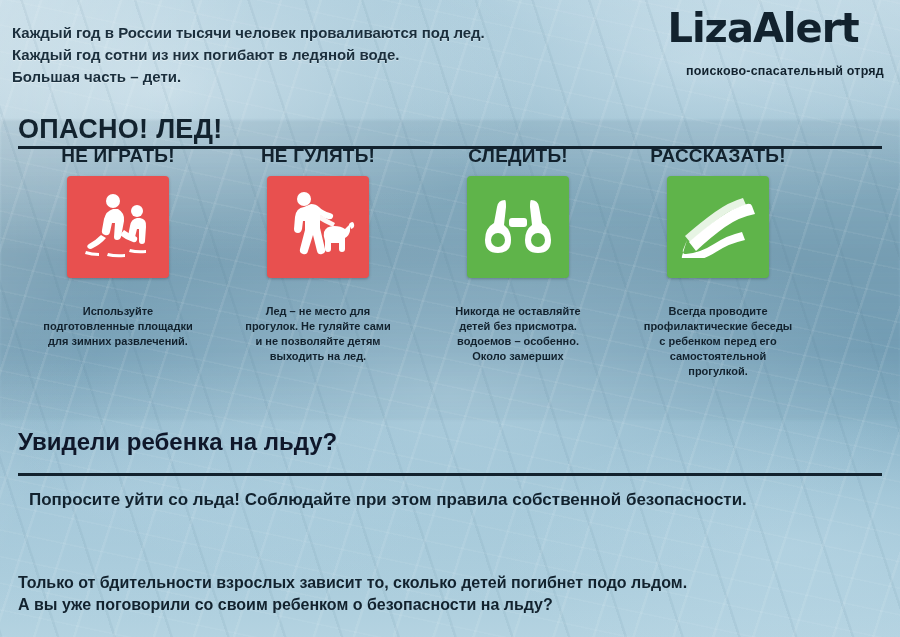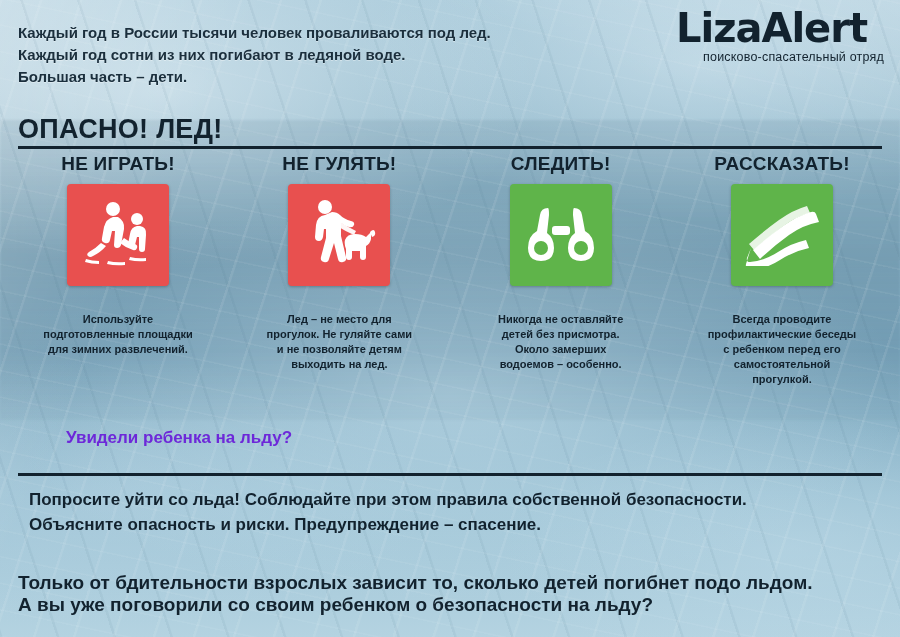--- a/index.html
+++ b/index.html
@@ -38,85 +38,85 @@
   .bg-dark-band {
     position: absolute; left: 0; right: 0; top: 120px; height: 300px;
     background: linear-gradient(180deg, rgba(60,95,118,.10), rgba(60,95,118,.22) 45%, rgba(60,95,118,.05));
     filter: blur(1px);
   }
 
   .content { position: relative; z-index: 2; width: 900px; height: 637px; }
 
   
   .intro {
-    position: absolute; left: 18px; top: 22px; width: 600px;
+    position: absolute; left: 12px; top: 22px; width: 600px;
     color: #1b2f3d;
     font-size: 15px; font-weight: bold; line-height: 22px;
     text-shadow: 0 1px 0 rgba(255,255,255,.35);
   }
   .intro div { white-space: nowrap; }
 
   .logo { position: absolute; right: 16px; top: 8px; text-align: center; }
   .logo-main {
     font-size: 40px; font-weight: bold; color: #12222e; letter-spacing: -1px;
     line-height: 40px; font-family: "DejaVu Sans", sans-serif;
   }
   .logo-main .liza { color: #12222e; }
   .logo-main .alert { color: #12222e; }
   .logo-sub {
-    font-size: 12.5px; font-weight: normal; color: #12222e; letter-spacing: .2px;
-    margin-top: 2px;
+    font-size: 12.5px; font-weight: bold; color: #12222e; letter-spacing: .2px;
+    margin-top: 16px;
     padding-left: 44px;
   }
 
   .danger-title {
     position: absolute; left: 18px; top: 114px;
     font-size: 27px; font-weight: bold; color: #12222e; letter-spacing: .3px;
   }
   .rule {
     position: absolute; left: 18px; width: 864px; height: 3px;
     background: #12222e;
   }
   #rule1 { top: 146px; }
   #rule2 { top: 473px; }
 
   
   .cards {
-    position: absolute; left: 18px; top: 153px; width: 864px;
-    display: flex; justify-content: space-between;
+    position: absolute; left: 18px; top: 145px; width: 864px;
+    display: flex; justify-content: flex-start;
   }
   .card { width: 200px; text-align: center; }
   .card-title {
     font-size: 19px; font-weight: bold; color: #12222e; letter-spacing: .2px;
     margin-bottom: 9px; white-space: nowrap;
   }
   .icon-box {
     width: 102px; height: 102px; margin: 0 auto; border-radius: 4px;
     display: flex; align-items: center; justify-content: center;
     box-shadow: 0 1px 3px rgba(0,0,0,.25);
   }
   .card-text {
     margin-top: 26px; font-size: 11px; font-weight: bold; line-height: 15px;
     color: #12222e;
   }
   .card-text span { display: block; white-space: nowrap; }
 
   
   .q-title {
     position: absolute; left: 18px; top: 428px;
-    font-size: 17px; font-weight: bold; color: #6d28d9; margin-left: 48px;
+    font-size: 24px; font-weight: bold; color: #0f172a;
   }
   .lead {
     position: absolute; left: 29px; top: 487px; width: 870px;
     font-size: 17px; font-weight: bold; color: #12222e; line-height: 25px;
   }
   .lead span { display: block; white-space: nowrap; }
   .foot {
     position: absolute; left: 18px; top: 572px; width: 870px;
-    font-size: 19px; font-weight: bold; color: #12222e; line-height: 22px;
+    font-size: 16px; font-weight: bold; color: #12222e; line-height: 22px;
   }
   .foot span { display: block; white-space: nowrap; }
 </style>
 </head>
 <body>
 
 <div class="bg">
   <div class="bg-dark-band"></div>
 </div>
 
@@ -186,22 +186,22 @@
           <path d="M26 4 q-7 0 -8 7 l-3 16 q-9 5 -9 17 q0 13 13 13 q13 0 13-13 q0-10 -7-15 l2-18 q0-7 -1-7 z"></path>
           <path d="M52 4 q7 0 8 7 l3 16 q9 5 9 17 q0 13 -13 13 q-13 0 -13-13 q0-10 7-15 l-2-18 q0-7 1-7 z"></path>
           <rect x="30" y="22" width="18" height="9" rx="3"></rect>
           <circle cx="19" cy="44" r="7" fill="#5fb44a"></circle>
           <circle cx="59" cy="44" r="7" fill="#5fb44a"></circle>
         </svg>
       </div>
       <div class="card-text">
         <span>Никогда не оставляйте</span>
         <span>детей без присмотра.</span>
+        <span>водоемов – особенно.</span>
         <span>Около замерших</span>
-        <span>водоемов – особенно.</span>
       </div>
     </div>
 
     <div class="card">
       <div class="card-title">РАССКАЗАТЬ!</div>
       <div class="icon-box" style="background:#5fb44a">
         <svg width="74" height="62" viewBox="0 0 74 62" fill="#fff">
           <path d="M8 46 q16-14 30-24 q14-10 28-14 q4-1 5 2 l3 8 q-16 3 -30 13 q-14 10 -29 24 z"></path>
           <path d="M4 40 q16-14 30-24 q14-10 28-14 l3 7 q-15 4 -28 14 q-13 10 -28 23 z" opacity=".85"></path>
           <path d="M6 44 l-4 10 q-1 4 3 4 q14-1 28-10 q14-9 28-12 l3 8 q-15 3 -29 12 q-14 9 -29 10 q-6 0 -5-6 z"></path>
@@ -216,21 +216,20 @@
       </div>
     </div>
 
   </div>
 
   <div class="q-title">Увидели ребенка на льду?</div>
   <div class="rule" id="rule2"></div>
 
   <div class="lead">
     <span>Попросите уйти со льда! Соблюдайте при этом правила собственной безопасности.</span>
-    <span>Объясните опасность и риски. Предупреждение – спасение.</span>
   </div>
 
   <div class="foot">
     <span>Только от бдительности взрослых зависит то, сколько детей погибнет подо льдом.</span>
     <span>А вы уже поговорили со своим ребенком о безопасности на льду?</span>
   </div>
 
 </div>
 
 </body></html>

